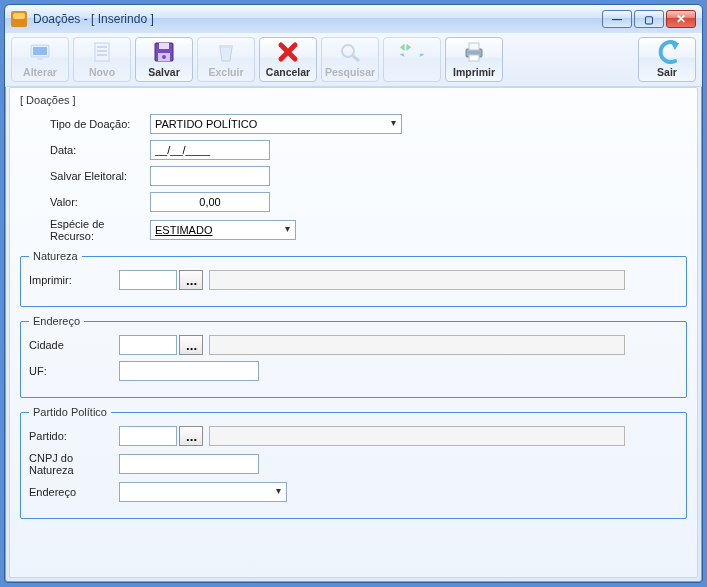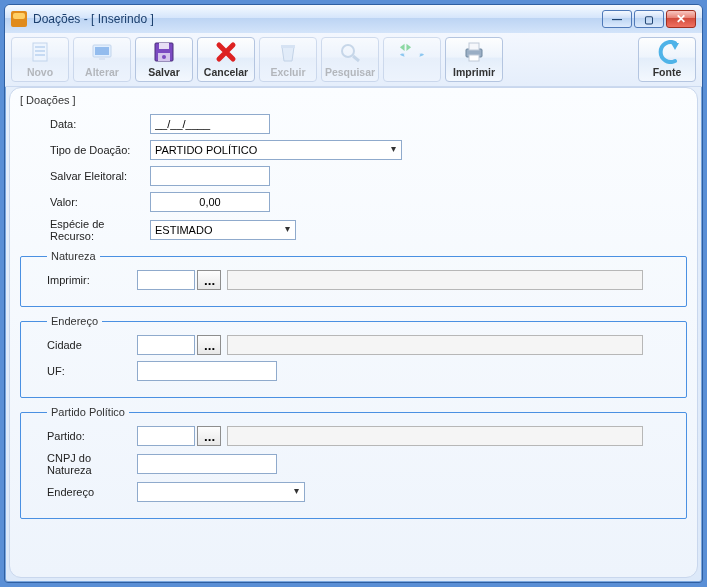--- a/index.html
+++ b/index.html
@@ -82,21 +82,21 @@
   .tool-btn.disabled { opacity:0.55; cursor:default; }
   .tool-btn .lbl { font-size:10.5px; color:#333; font-weight:bold; }
   .tool-btn.disabled .lbl { color:#888; }
   .ticon { width:26px; height:24px; display:flex; align-items:center; justify-content:center; }
 
   .client {
     flex:1;
     margin:0 4px 4px;
     background:linear-gradient(#fbfdff,#eef4fc);
     border:1px solid #c9d7ed;
-    border-radius:12px;
+    border-radius:2px;
     padding:6px 10px 10px;
     overflow:auto;
   }
   .section-tag { color:#333; margin-bottom:8px; }
   .form-row {
     display:flex; align-items:center;
     margin-bottom:6px;
   }
   .form-row label { width:100px; text-align:left; color:#222; }
   .input, .select {
@@ -131,21 +131,21 @@
     background:linear-gradient(#fdfdfd,#e8e8e8);
     margin-left:2px;
     font-weight:bold;
     cursor:pointer;
   }
 
   fieldset.group {
     border:1px solid #4a90e2;
     border-radius:2px;
     margin:8px 0 4px;
-    padding:8px 26px 10px;
+    padding:8px 8px 10px;
   }
   fieldset.group > legend {
     font-size:11px;
     padding:0 4px;
     color:#333;
   }
 </style>
 </head>
 <body>
 
@@ -164,65 +164,65 @@
       <div class="win-btn close">
           <span>✕</span>
         </div>
     </div>
   </div>
 
   <div class="toolbar">
     <div class="tool-btn disabled">
       <span class="ticon">
         <svg width="24" height="22" viewBox="0 0 24 22">
+            <rect x="3" y="4" width="18" height="12" rx="1" fill="#d8ebff" stroke="#9fbce0"></rect>
+            <rect x="5" y="6" width="14" height="8" fill="#4a90e2"></rect>
+            <rect x="9" y="16" width="6" height="3" fill="#c9d7ec"></rect>
+          </svg>
+      </span>
+      <span class="lbl">Alterar</span>
+    </div>
+    <div class="tool-btn disabled">
+      <span class="ticon">
+        <svg width="24" height="22" viewBox="0 0 24 22">
             <rect x="5" y="2" width="14" height="18" fill="#eef6ff" stroke="#9fbce0"></rect>
             <rect x="7" y="5" width="10" height="2" fill="#a8c7ec"></rect>
             <rect x="7" y="9" width="10" height="2" fill="#a8c7ec"></rect>
             <rect x="7" y="13" width="10" height="2" fill="#a8c7ec"></rect>
           </svg>
       </span>
       <span class="lbl">Novo</span>
     </div>
-    <div class="tool-btn disabled">
-      <span class="ticon">
-        <svg width="24" height="22" viewBox="0 0 24 22">
-            <rect x="3" y="4" width="18" height="12" rx="1" fill="#d8ebff" stroke="#9fbce0"></rect>
-            <rect x="5" y="6" width="14" height="8" fill="#4a90e2"></rect>
-            <rect x="9" y="16" width="6" height="3" fill="#c9d7ec"></rect>
-          </svg>
-      </span>
-      <span class="lbl">Alterar</span>
-    </div>
     <div class="tool-btn">
       <span class="ticon">
         <svg width="24" height="22" viewBox="0 0 24 22">
             <rect x="3" y="2" width="18" height="18" rx="1" fill="#7b4ac1" stroke="#4a2f7a"></rect>
             <rect x="7" y="2" width="10" height="6" fill="#e8def5"></rect>
             <rect x="6" y="12" width="12" height="8" fill="#d4c5ec"></rect>
             <circle cx="12" cy="16" r="2" fill="#7b4ac1"></circle>
           </svg>
       </span>
       <span class="lbl">Salvar</span>
     </div>
-    <div class="tool-btn">
-      <span class="ticon">
-        <svg width="24" height="22" viewBox="0 0 24 22">
-            <path d="M5 4 L19 18 M19 4 L5 18" stroke="#d22" stroke-width="5" stroke-linecap="round"></path>
-          </svg>
-      </span>
-      <span class="lbl">Cancelar</span>
-    </div>
     <div class="tool-btn disabled">
       <span class="ticon">
         <svg width="24" height="22" viewBox="0 0 24 22">
             <path d="M6 6 H18 L16 20 H8 Z" fill="#d8e6f6" stroke="#a0b9d6"></path>
             <rect x="5" y="4" width="14" height="3" fill="#c2d5ec"></rect>
           </svg>
       </span>
       <span class="lbl">Excluir</span>
+    </div>
+    <div class="tool-btn">
+      <span class="ticon">
+        <svg width="24" height="22" viewBox="0 0 24 22">
+            <path d="M5 4 L19 18 M19 4 L5 18" stroke="#d22" stroke-width="5" stroke-linecap="round"></path>
+          </svg>
+      </span>
+      <span class="lbl">Cancelar</span>
     </div>
     <div class="tool-btn disabled">
       <span class="ticon">
         <svg width="24" height="22" viewBox="0 0 24 22">
             <circle cx="10" cy="10" r="6" fill="none" stroke="#a7bfd9" stroke-width="2"></circle>
             <line x1="15" y1="15" x2="21" y2="20" stroke="#a7bfd9" stroke-width="3"></line>
           </svg>
       </span>
       <span class="lbl">Pesquisar</span>
     </div>
@@ -248,56 +248,56 @@
       <span class="lbl">Imprimir</span>
     </div>
     <div class="spacer"></div>
     <div class="tool-btn">
       <span class="ticon">
         <svg width="26" height="24" viewBox="0 0 26 24">
             <path d="M21 3 A10 10 0 1 0 21 21" fill="none" stroke="#4fb3e8" stroke-width="4" stroke-linecap="round"></path>
             <path d="M17 3 L25 3 L21 10 Z" fill="#4fb3e8"></path>
           </svg>
       </span>
-      <span class="lbl">Fonte</span>
+      <span class="lbl">Sair</span>
     </div>
   </div>
 
   <div class="client">
 
     <div class="section-tag">[ Doações ]</div>
 
     <div style="padding-left:30px;">
-      <div class="form-row">
-        <label>Data:</label>
-        <input class="input" style="width: 120px;" value="__/__/____">
-      </div>
-
       <div class="form-row">
         <label>Tipo de Doação:</label>
         <span class="select-wrap">
           <input class="select" style="width: 252px;" readonly="" value="PARTIDO POLÍTICO">
         </span>
       </div>
 
       <div class="form-row">
+        <label>Data:</label>
+        <input class="input" style="width: 120px;" value="__/__/____">
+      </div>
+
+      <div class="form-row">
         <label>Salvar Eleitoral:</label>
         <input class="input" style="width: 120px;" value="">
       </div>
 
       <div class="form-row">
         <label>Valor:</label>
         <input class="input" style="width: 120px; text-align: center;" value="0,00">
       </div>
 
 
       <div class="form-row">
         <label>Espécie de Recurso:</label>
         <span class="select-wrap">
-          <input class="select" style="width: 146px;" readonly="" value="ESTIMADO">
+          <input class="select" style="width: 146px; text-decoration: underline;" readonly="" value="ESTIMADO">
         </span>
       </div>
     </div>
 
     <fieldset class="group">
       <legend>Natureza</legend>
       <div class="form-row">
         <label style="width:90px">Imprimir:</label>
         <input class="input" style="width: 58px;" value="">
         <button class="btn-browse">...</button>

